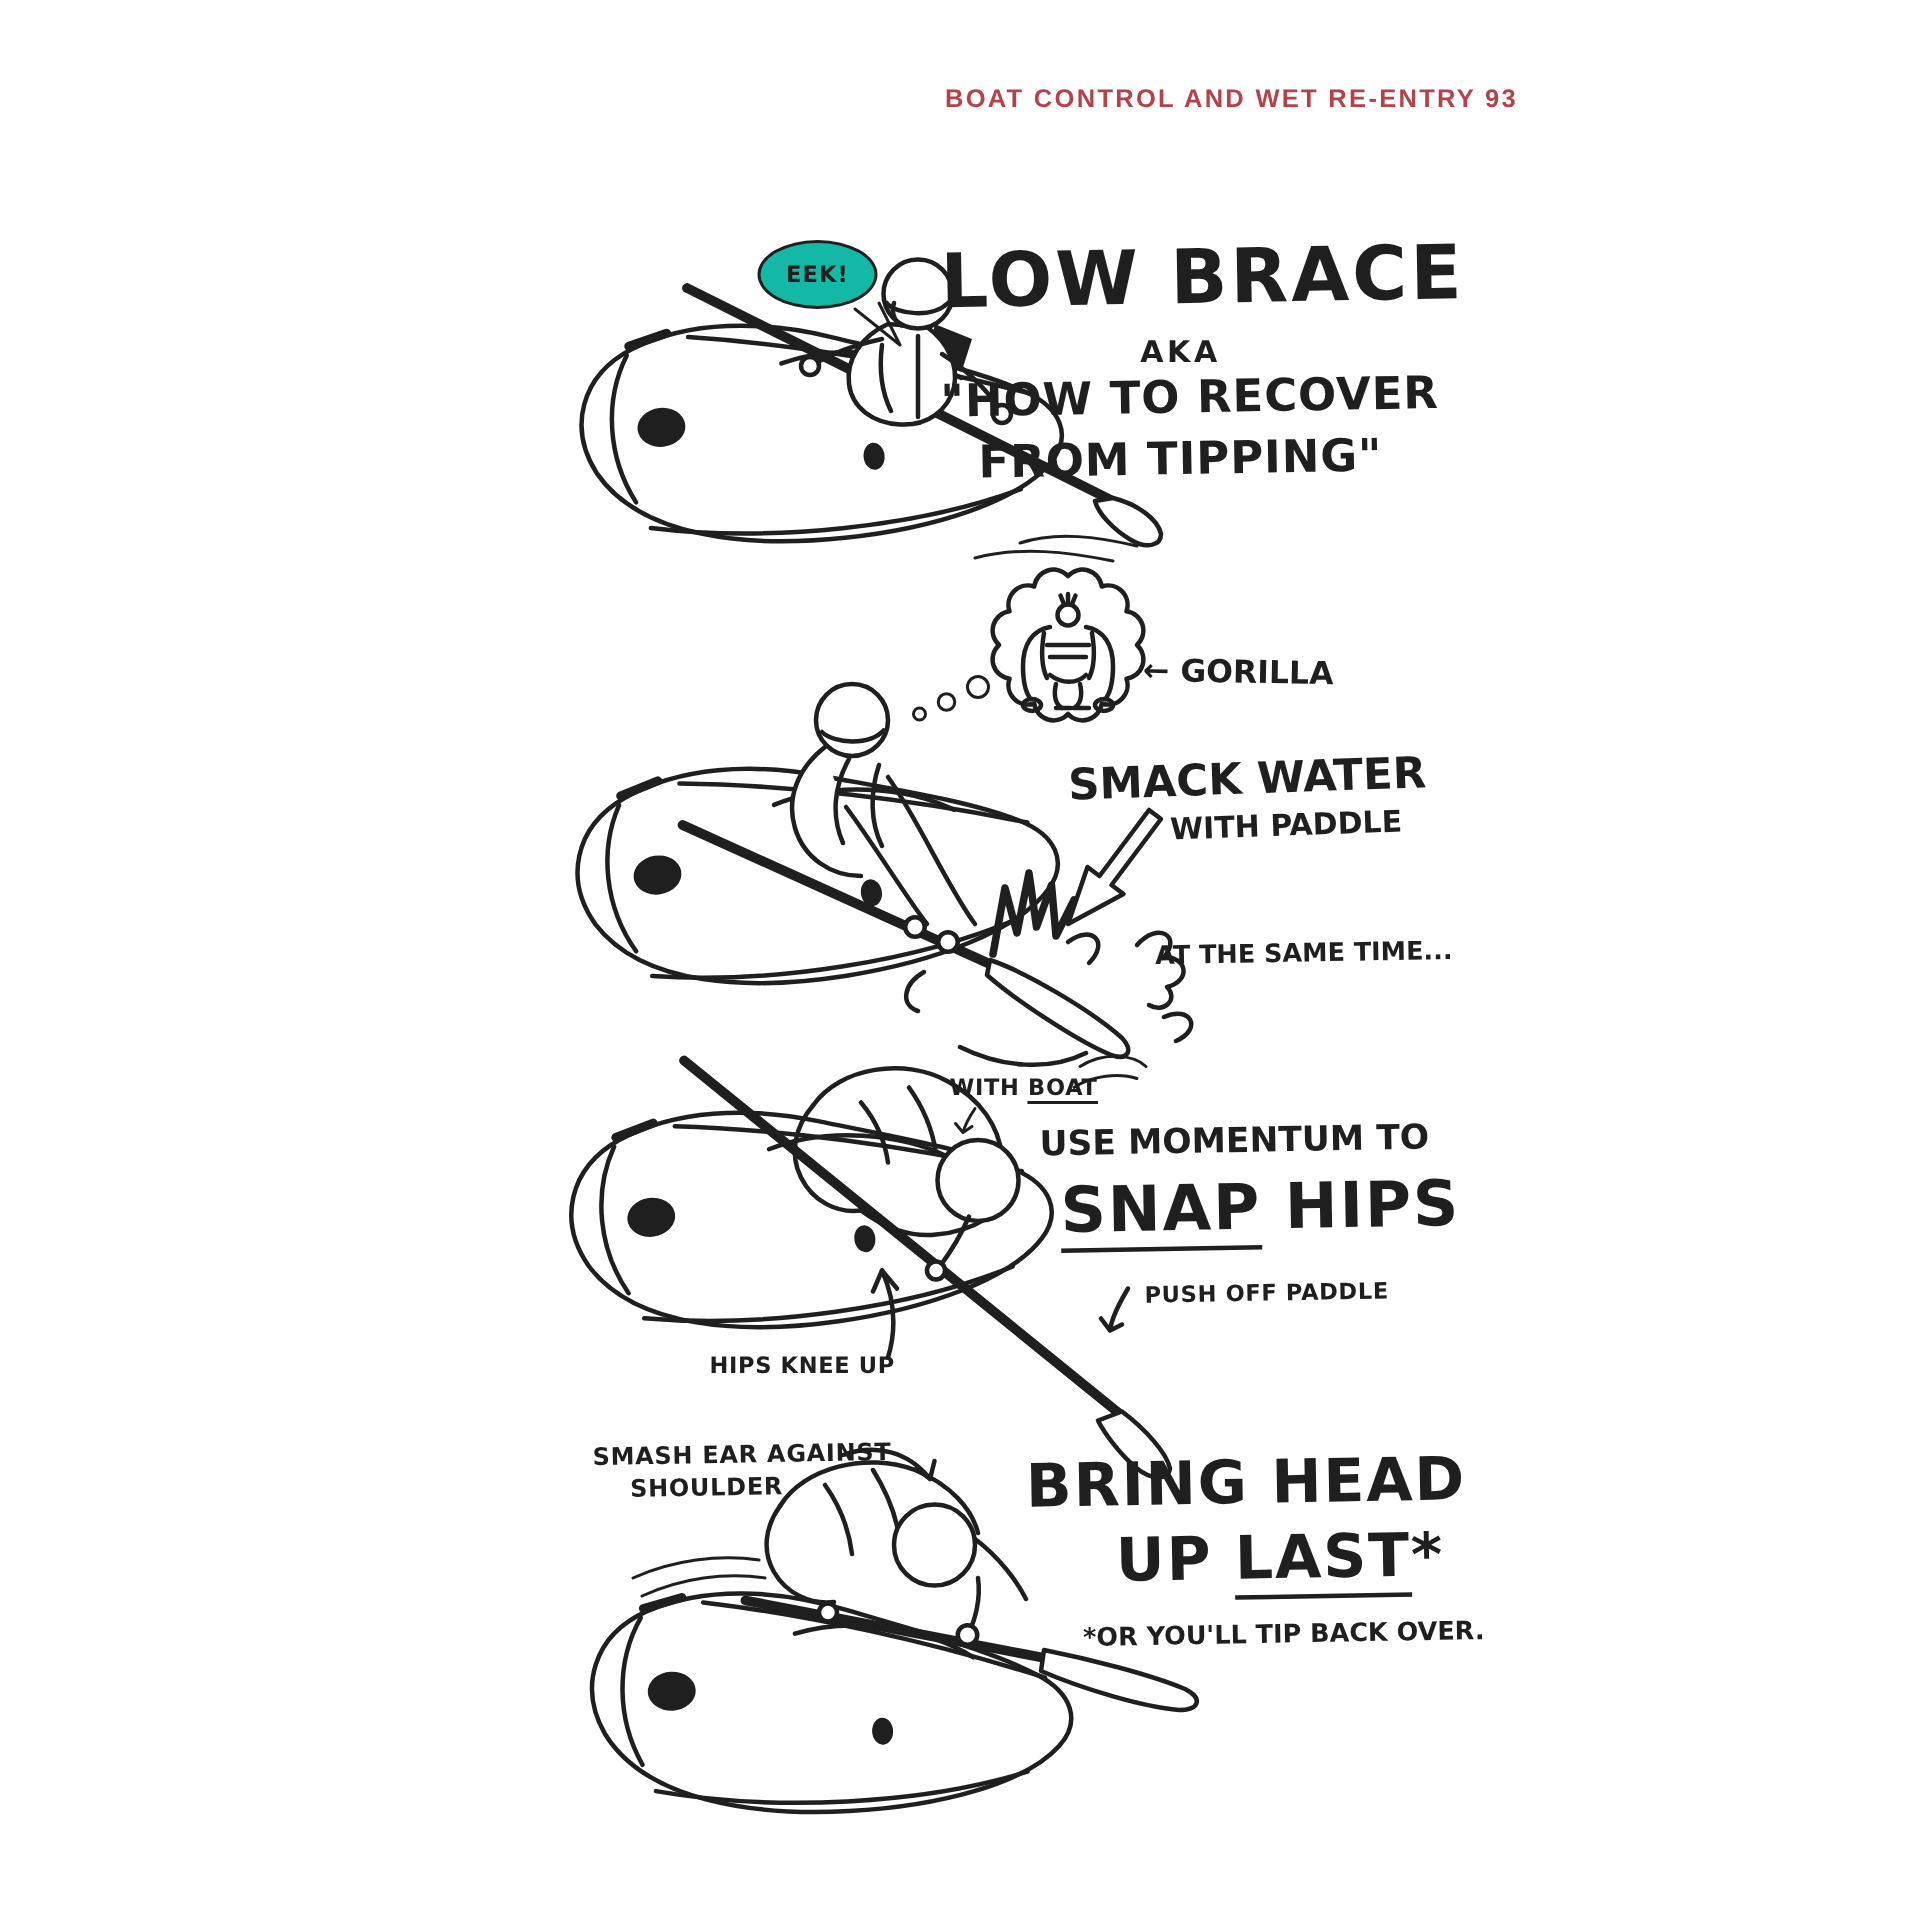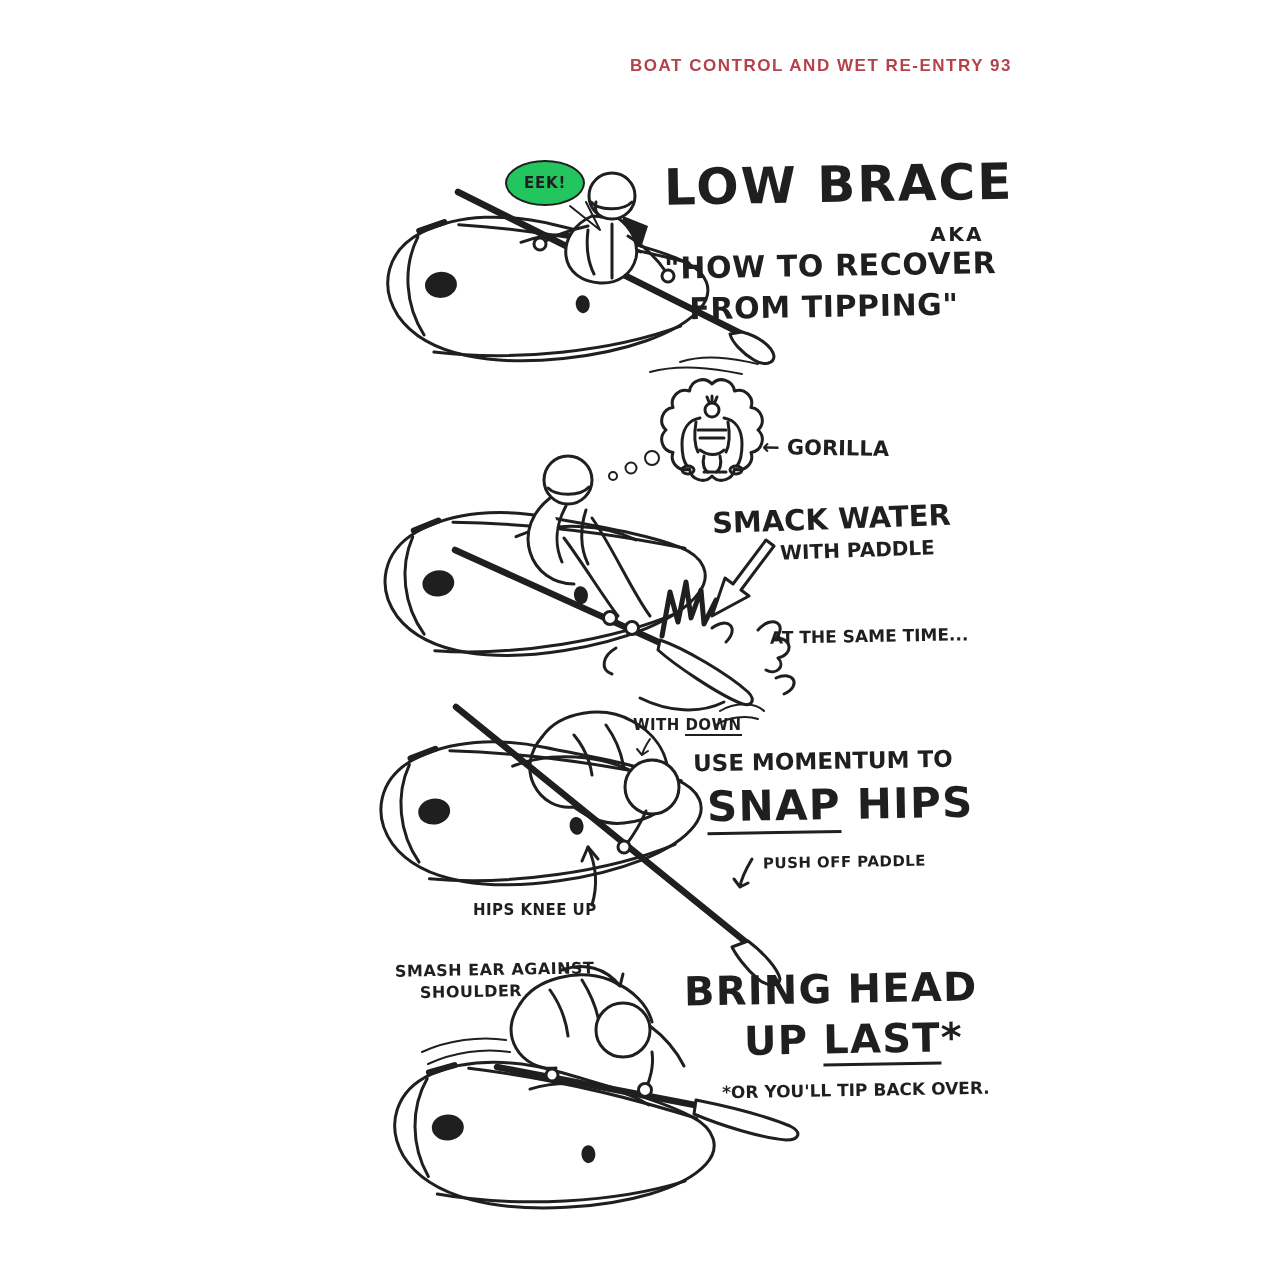--- a/index.html
+++ b/index.html
@@ -16,21 +16,21 @@
   .h-huge{font-size:40px;font-weight:bold;letter-spacing:.03em;}
   .h-note{font-size:15px;font-weight:bold;letter-spacing:.03em;}
   .h-note2{font-size:16px;font-weight:bold;letter-spacing:.03em;}
   .h-small{font-size:17px;font-weight:bold;}
   .u{border-bottom:3px solid #1f1f1f;padding-bottom:1px;}
   .u-thin{border-bottom:2px solid #1f1f1f;}
   .rot-1{transform:rotate(-1deg);}
   .rot-2{transform:rotate(-2deg);}
   .rot1{transform:rotate(1deg);}
   .bubble{position:absolute;border:2.5px solid #1f1f1f;border-radius:50%;
-          display:flex;align-items:center;justify-content:center;background:#22c55e;
+          display:flex;align-items:center;justify-content:center;background:#14b8a6;
           font-size:15px;font-weight:bold;letter-spacing:.05em;}
   svg{position:absolute;overflow:visible;}
   .ink{stroke:#1f1f1f;fill:none;stroke-width:3;stroke-linecap:round;stroke-linejoin:round;}
   .ink-thin{stroke:#1f1f1f;fill:none;stroke-width:2;stroke-linecap:round;stroke-linejoin:round;}
   .ink-fill{fill:#1f1f1f;stroke:none;}
   .ink-white{stroke:#1f1f1f;fill:#ffffff;stroke-width:3;stroke-linecap:round;stroke-linejoin:round;}
   .shaft{stroke:#1f1f1f;fill:none;stroke-width:6.5;stroke-linecap:round;}
   .zig{stroke:#1f1f1f;fill:none;stroke-width:5;stroke-linecap:round;stroke-linejoin:round;}
 </style>
 </head>
@@ -77,23 +77,23 @@
     </g>
     <g>
       <path class="ink-thin" d="M210,56 L240,80 M226,52 L240,80"></path>
     </g>
   </svg>
 
   <div class="bubble" style="left:505px;top:160px;width:76px;height:42px;">
     <span>EEK!</span>
   </div>
 
-  <div class="abs" style="left:664px;top:156px;width:320px;text-align:center;">
+  <div class="abs" style="left:627px;top:156px;width:320px;text-align:center;">
     <div class="title-main rot-1">LOW BRACE</div>
-    <div class="title-aka" style="margin-top:8px;text-align:right;">AKA</div>
+    <div class="title-aka" style="margin-top:8px;">AKA</div>
     <div class="title-sub rot-1" style="margin-top:2px;">"HOW TO RECOVER</div>
     <div class="title-sub rot-1" style="margin-top:6px;">FROM TIPPING"</div>
   </div>
 
   <svg style="left:360px;top:378px;" width="480" height="352" viewBox="0 0 480 352">
     <g>
       <path class="ink" stroke-width="2.5" d="M352,6 A13 13 0 0 1 374.5,13 A13 13 0 0 1 391,29.5 A13 13 0 0 1 398,52 A13 13 0 0 1 391,74.5 A13 13 0 0 1 374.5,91 A13 13 0 0 1 352,98 A13 13 0 0 1 329.5,91 A13 13 0 0 1 313,74.5 A13 13 0 0 1 306,52 A13 13 0 0 1 313,29.5 A13 13 0 0 1 329.5,13 A13 13 0 0 1 352,6 Z"></path>
       <circle class="ink-thin" cx="292" cy="80" r="7"></circle>
       <circle class="ink-thin" cx="271" cy="90" r="5.5"></circle>
       <circle class="ink-thin" cx="253" cy="98" r="4"></circle>
@@ -174,21 +174,21 @@
     <g>
       <path class="ink-thin" d="M290,44 C286,50 283,56 282,60 M282,60 L277,54 M282,60 L288,56"></path>
     </g>
     <g>
       <path class="ink" d="M392,164 C386,174 381,184 380,192 M380,192 L374,184 M380,192 L388,188"></path>
     </g>
   </svg>
 
   <div class="abs h-note" style="left:633px;top:716px;">
     <span>WITH</span>
-    <span class="u-thin">DOWN</span>
+    <span class="u-thin">BOAT</span>
   </div>
   <div class="abs rot-1" style="left:693px;top:748px;font-size:23px;font-weight:bold;">USE MOMENTUM TO</div>
   <div class="abs h-huge rot-1" style="left:707px;top:780px;font-size:42px;">
     <span class="u">SNAP</span>
     <span>HIPS</span>
   </div>
   <div class="abs h-note rot-1" style="left:763px;top:853px;">PUSH OFF PADDLE</div>
   <div class="abs h-note" style="left:473px;top:901px;">HIPS KNEE UP</div>
 
   <svg style="left:370px;top:960px;" width="460" height="255" viewBox="0 0 460 255">

